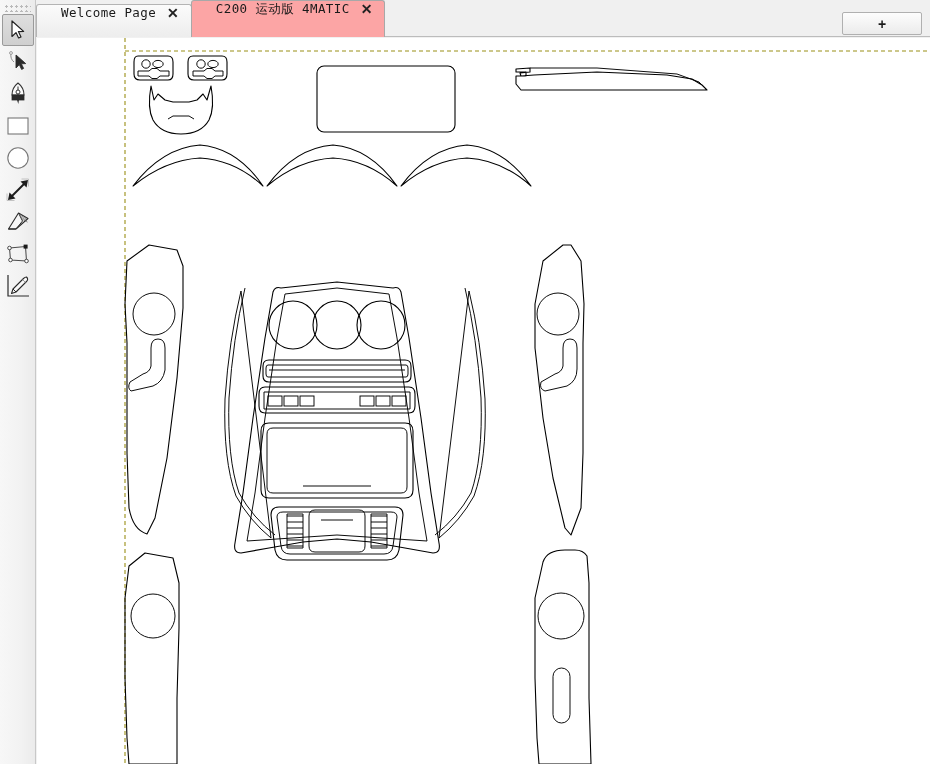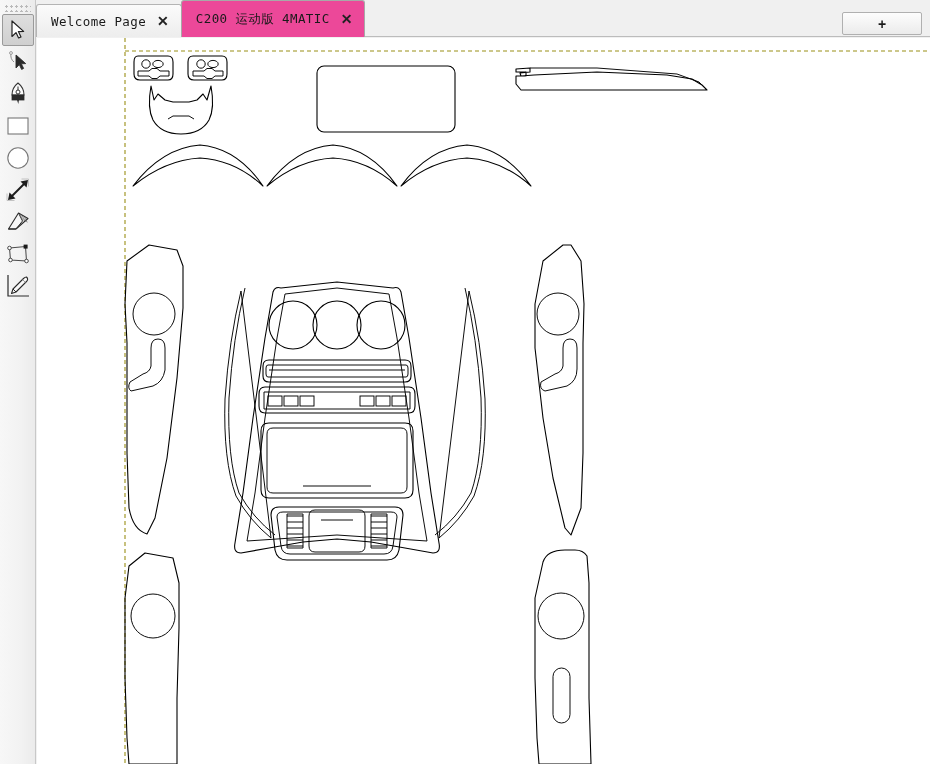--- a/index.html
+++ b/index.html
@@ -56,34 +56,34 @@
     border-bottom: 1px solid #bcbcbc;
   }
   #tabstrip {
     position: absolute; left: 0; top: 0;
     height: 37px;
     display: flex; align-items: flex-end;
   }
   .tab {
     height: 33px;
     margin-top: 4px;
-    padding: 0 10px 0 14px;
-    display: flex; align-items: center; gap: 9px;
+    padding: 0 10px 0 24px;
+    display: flex; align-items: flex-start; gap: 9px;
     background: linear-gradient(to bottom, #fbfbfb, #ededed);
     border: 1px solid #b4b4b4;
     border-bottom: none;
     border-radius: 3px 3px 0 0;
     font-size: 13px;
     color: #1a1a1a;
     cursor: pointer;
     position: relative;
   }
   .tab + .tab { margin-left: -1px; }
   .tab.active {
-    background: #ec4899;
+    background: #fca5a5;
     height: 37px;
     margin-top: 0;
     z-index: 3;
     border-color: #a8a8a8;
   }
   .tab-label {
     font-family: "DejaVu Sans Mono", "Liberation Mono", monospace;
     font-size: 12.5px;
     letter-spacing: 0.4px;
     white-space: nowrap;

